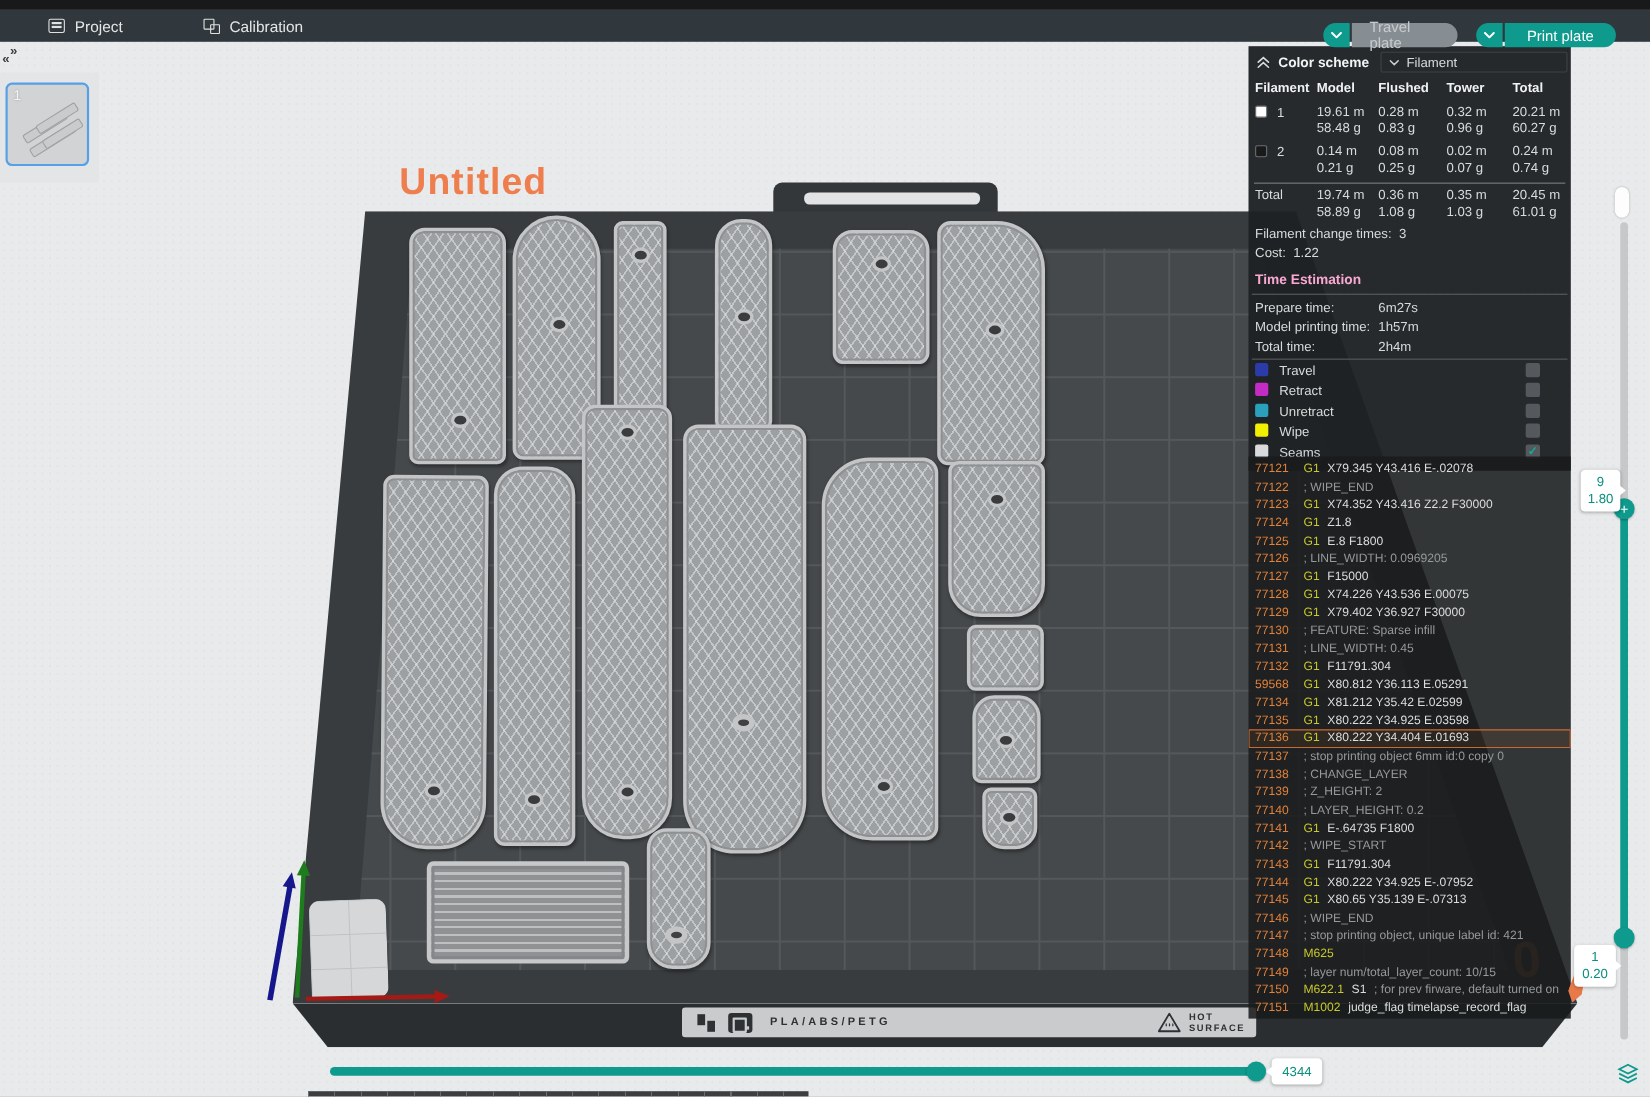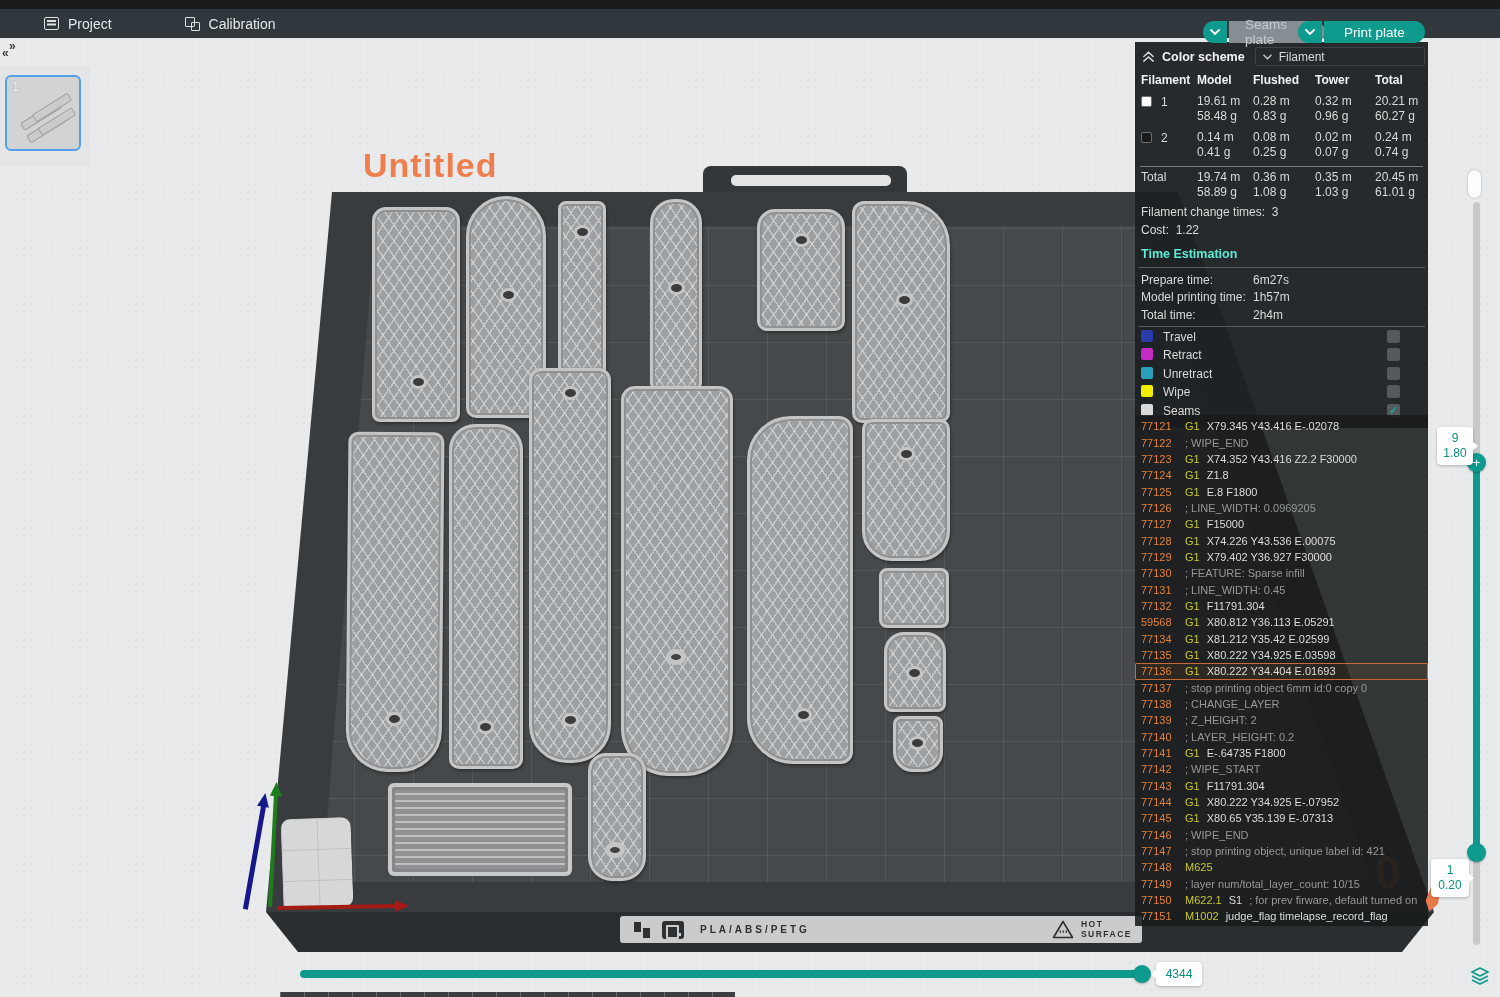--- a/index.html
+++ b/index.html
@@ -25,21 +25,21 @@
     background:#dfe2e3; box-shadow:0 3.5px 0 #dfe2e3; }
   .icon-cal { width:15px; height:14px; position:relative; }
   .icon-cal::before { content:""; position:absolute; left:0; top:0; width:8px; height:8px; border:1.6px solid #dfe2e3; border-radius:1px; }
   .icon-cal::after { content:""; position:absolute; right:0; bottom:0; width:7px; height:7px; border:1.6px solid #dfe2e3; border-radius:1px; }
   .splitbtn { position:absolute; top:12px; height:22px; display:flex; }
   .chev-part { width:24px; height:22px; background:#0e9a8d; border-radius:11px 0 0 11px;
     display:flex; align-items:center; justify-content:center; margin-right:2px; cursor:pointer; }
   .main-part { height:22px; border-radius:0 11px 11px 0; display:flex; align-items:center;
     justify-content:center; font-size:13.5px; padding:0 16px; cursor:pointer; }
   #slice-btn { left:1203px; } #slice-btn .main-part { background:#878e93; color:#c6cbce; width:96px; }
-  #print-btn { left:1298px; } #print-btn .main-part { background:#0e9a8d; color:#ffffff; width:101px; }
+  #print-btn { left:1342px; } #print-btn .main-part { background:#0e9a8d; color:#ffffff; width:101px; }
   .chev-down-svg { width:10px; height:6px; }
 
   
   #collapse-icon { left:2px; top:41px; width:18px; height:18px; z-index:10; color:#3a3d3f; font-weight:bold; cursor:pointer; }
   #collapse-icon span { position:absolute; font-size:12px; line-height:10px; }
   #collapse-icon .c1 { left:7px; top:0; } #collapse-icon .c2 { left:0; top:7px; }
   #thumb-wrap { left:0; top:66px; width:90px; height:100px; background:#e4e5e6; z-index:5; }
   #plate-thumb { position:absolute; left:5px; top:9px; width:76px; height:76px; background:#d2d3d4;
     border:2px solid #55a0e6; border-radius:6px; cursor:pointer; overflow:hidden; }
   #plate-thumb .pnum { position:absolute; left:5px; top:2px; color:#f2f3f3; font-size:13px; text-shadow:0 0 2px #999; }
@@ -108,21 +108,21 @@
   .sp-header .title { font-weight:bold; color:#f2f3f4; font-size:12.5px; margin-left:7px; }
   #scheme-select { margin-left:10px; flex:1; height:19px; background:#26292b; border:1px solid #3e4245;
     border-radius:2px; display:flex; align-items:center; gap:7px; padding:0 7px; cursor:pointer; color:#d8dadb; }
   .ftable-head { display:grid; grid-template-columns:56px 56px 62px 60px 1fr; font-weight:bold;
     color:#f0f1f2; padding:6px 0 4px 3px; }
   .frow { display:grid; grid-template-columns:56px 56px 62px 60px 1fr; padding:3px 0 3px 3px; line-height:15px; }
   .fid { display:flex; align-items:flex-start; gap:9px; padding-top:1px; }
   .swatch { width:11px; height:11px; border-radius:2px; border:1px solid #6c6f72; margin-top:1px; }
   .tdiv { border-top:1px solid #7a7d80; margin:3px 2px 0 2px; }
   .kv { padding:2px 0 1px 3px; line-height:15px; }
-  .sec-title { font-weight:bold; color:#5eead4; padding:8px 0 4px 3px; font-size:12.5px; }
+  .sec-title { font-weight:bold; color:#f9a8d4; padding:8px 0 4px 3px; font-size:12.5px; }
   .hr { border-top:1px solid #585c5f; margin:2px 0 3px 0; }
   .trow { display:flex; padding:1.5px 0 1.5px 3px; line-height:14.5px; }
   .trow .lab { width:112px; } 
   .opt-head { display:flex; font-weight:bold; color:#f0f1f2; padding:7px 0 3px 3px; font-size:12.5px; }
   .opt-head .disp { margin-left:auto; margin-right:26px; }
   .orow { display:flex; align-items:flex-start; height:18.6px; padding-left:3px; }
   .orow .oswatch { width:12px; height:12px; border-radius:2px; margin-right:10px; }
   .orow .cbox { margin-left:auto; margin-right:25px; width:13px; height:13px; background:#55595d;
     border-radius:2px; display:flex; align-items:center; justify-content:center;
     font-size:11px; color:transparent; cursor:pointer; }
@@ -179,21 +179,21 @@
     <div class="tab" id="tab-calibration">
       <span class="icon-cal"></span>
       <span>Calibration</span>
     </div>
     <div class="splitbtn" id="slice-btn">
       <div class="chev-part">
         <svg class="chev-down-svg" viewBox="0 0 10 6">
             <path d="M1 1 L5 5 L9 1" stroke="#fff" stroke-width="1.8" fill="none" stroke-linecap="round"></path>
           </svg>
       </div>
-      <div class="main-part">Seams plate</div>
+      <div class="main-part">Travel plate</div>
     </div>
     <div class="splitbtn" id="print-btn">
       <div class="chev-part">
         <svg class="chev-down-svg" viewBox="0 0 10 6">
             <path d="M1 1 L5 5 L9 1" stroke="#fff" stroke-width="1.8" fill="none" stroke-linecap="round"></path>
           </svg>
       </div>
       <div class="main-part">Print plate</div>
     </div>
   </div>
@@ -335,21 +335,21 @@
             <div>60.27 g</div>
           </div>
         </div>
         <div class="frow">
           <div class="fid">
             <span class="swatch" style="background: rgb(26, 26, 26);"></span>
             <span>2</span>
           </div>
           <div>
             <div>0.14 m</div>
-            <div>0.41 g</div>
+            <div>0.21 g</div>
           </div>
           <div>
             <div>0.08 m</div>
             <div>0.25 g</div>
           </div>
           <div>
             <div>0.02 m</div>
             <div>0.07 g</div>
           </div>
           <div>

